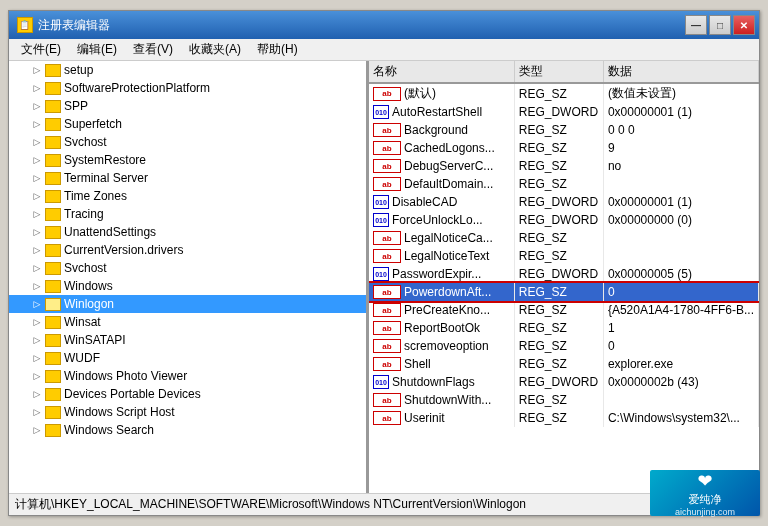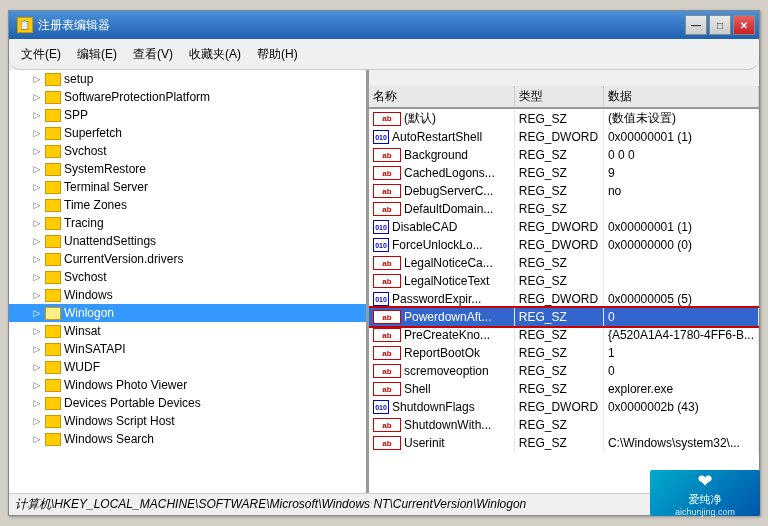--- a/index.html
+++ b/index.html
@@ -72,28 +72,27 @@
       color: #333;
     }
 
     .title-btn.close-btn {
       background: linear-gradient(to bottom, #e86060, #cc2020);
       color: white;
     }
 
     
     .menu-bar {
-      height: 31px;
+      height: 22px;
       background: #f0f0f0;
       display: flex;
       align-items: center;
       padding: 0 4px;
       border-bottom: 1px solid #ccc;
       flex-shrink: 0;
-      border-radius: 11px;
     }
 
     .menu-item {
       padding: 2px 8px;
       cursor: pointer;
       color: #000;
       font-size: 12px;
     }
 
     
@@ -154,21 +153,20 @@
     }
 
     .indent-1 { padding-left: 20px; }
 
     
     .right-pane {
       flex: 1;
       background: white;
       overflow-y: auto;
       overflow-x: hidden;
-      margin-top: 16px;
     }
 
     .reg-table {
       width: 100%;
       border-collapse: collapse;
     }
 
     .reg-table thead tr {
       background: #e8e8e8;
       height: 20px;
@@ -244,21 +242,20 @@
     .status-bar {
       height: 22px;
       background: #f0f0f0;
       border-top: 1px solid #ccc;
       display: flex;
       align-items: center;
       padding: 0 6px;
       font-size: 12px;
       color: #000;
       flex-shrink: 0;
-      font-style: italic;
     }
 
     
     ::-webkit-scrollbar { width: 14px; height: 14px; }
     ::-webkit-scrollbar-track { background: #e8e8e8; }
     ::-webkit-scrollbar-thumb { background: #b0b0b0; border: 1px solid #888; }
 
     th.col-name { width: 160px; }
     th.col-type { width: 90px; }
     th.col-data { width: auto; }

